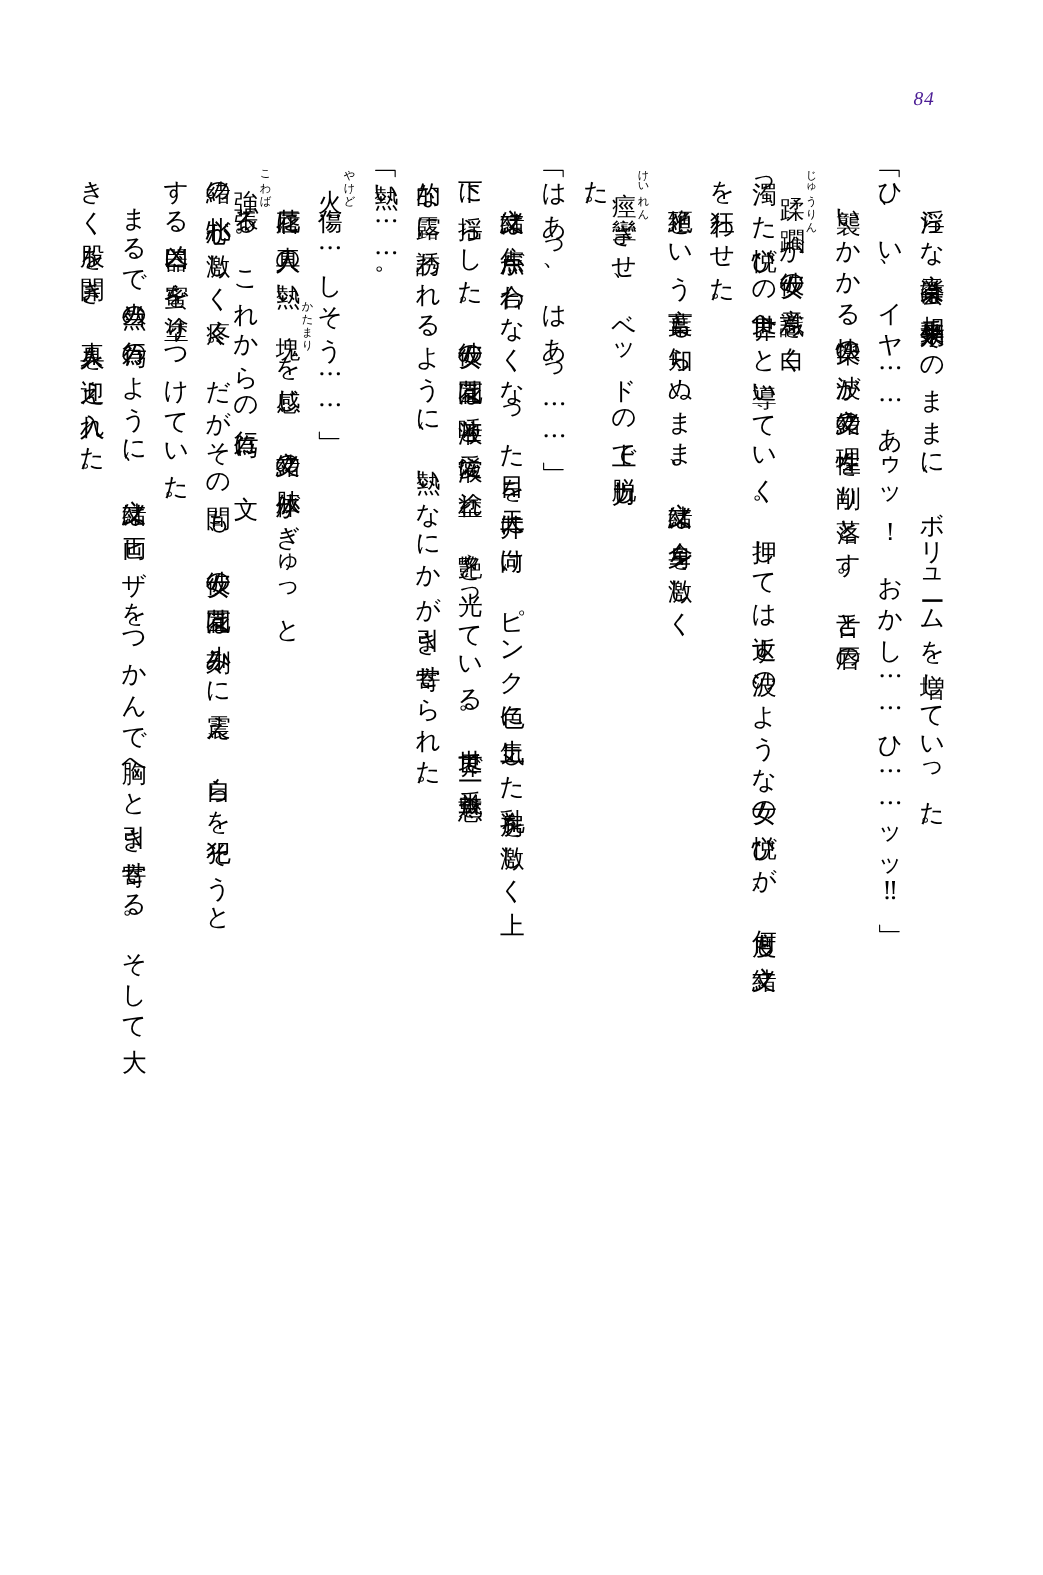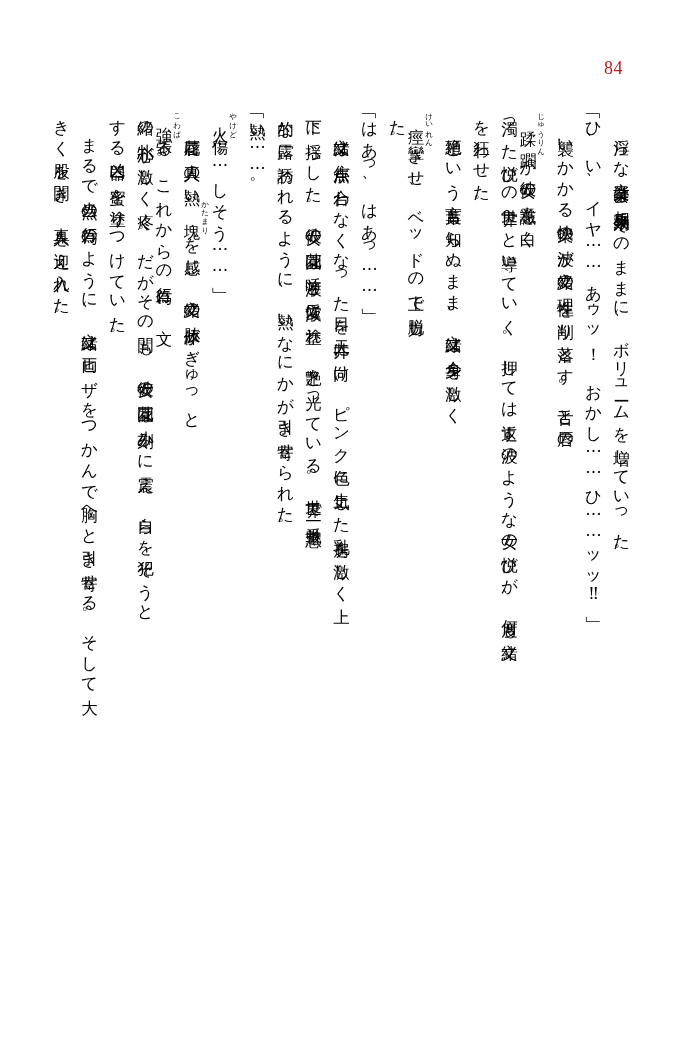--- a/index.html
+++ b/index.html
@@ -17,23 +17,24 @@
     height: 1050px;
     background: #ffffff;
     overflow: hidden;
     box-sizing: border-box;
   }
   .page-number {
     position: absolute;
     top: 58px;
     right: 72px;
     font-family: "Liberation Serif", "DejaVu Serif", serif;
-    font-size: 18px;
+    font-style: italic;
+    font-size: 13px;
     letter-spacing: 0.5px;
-    color: #b91c1c;
+    color: #4c1d95;
   }
   .text-block {
     position: absolute;
     top: 108px;
     right: 66px;
     left: 66px;
     height: 880px;
     display: flex;
     flex-direction: row-reverse;
     justify-content: flex-start;

